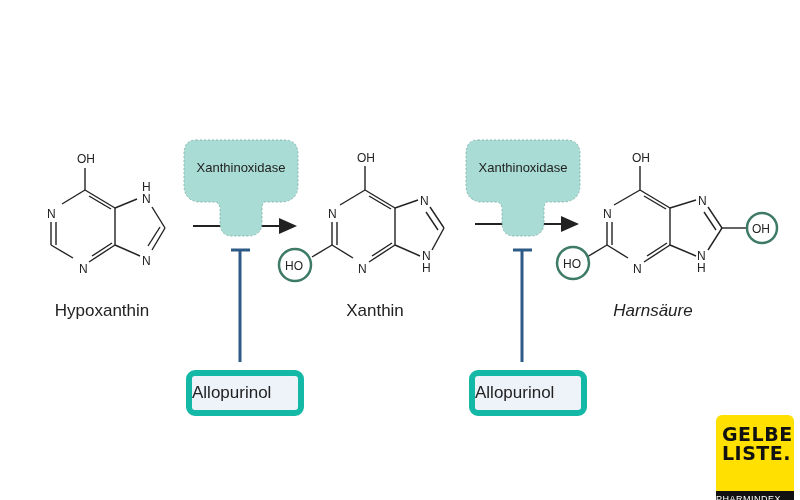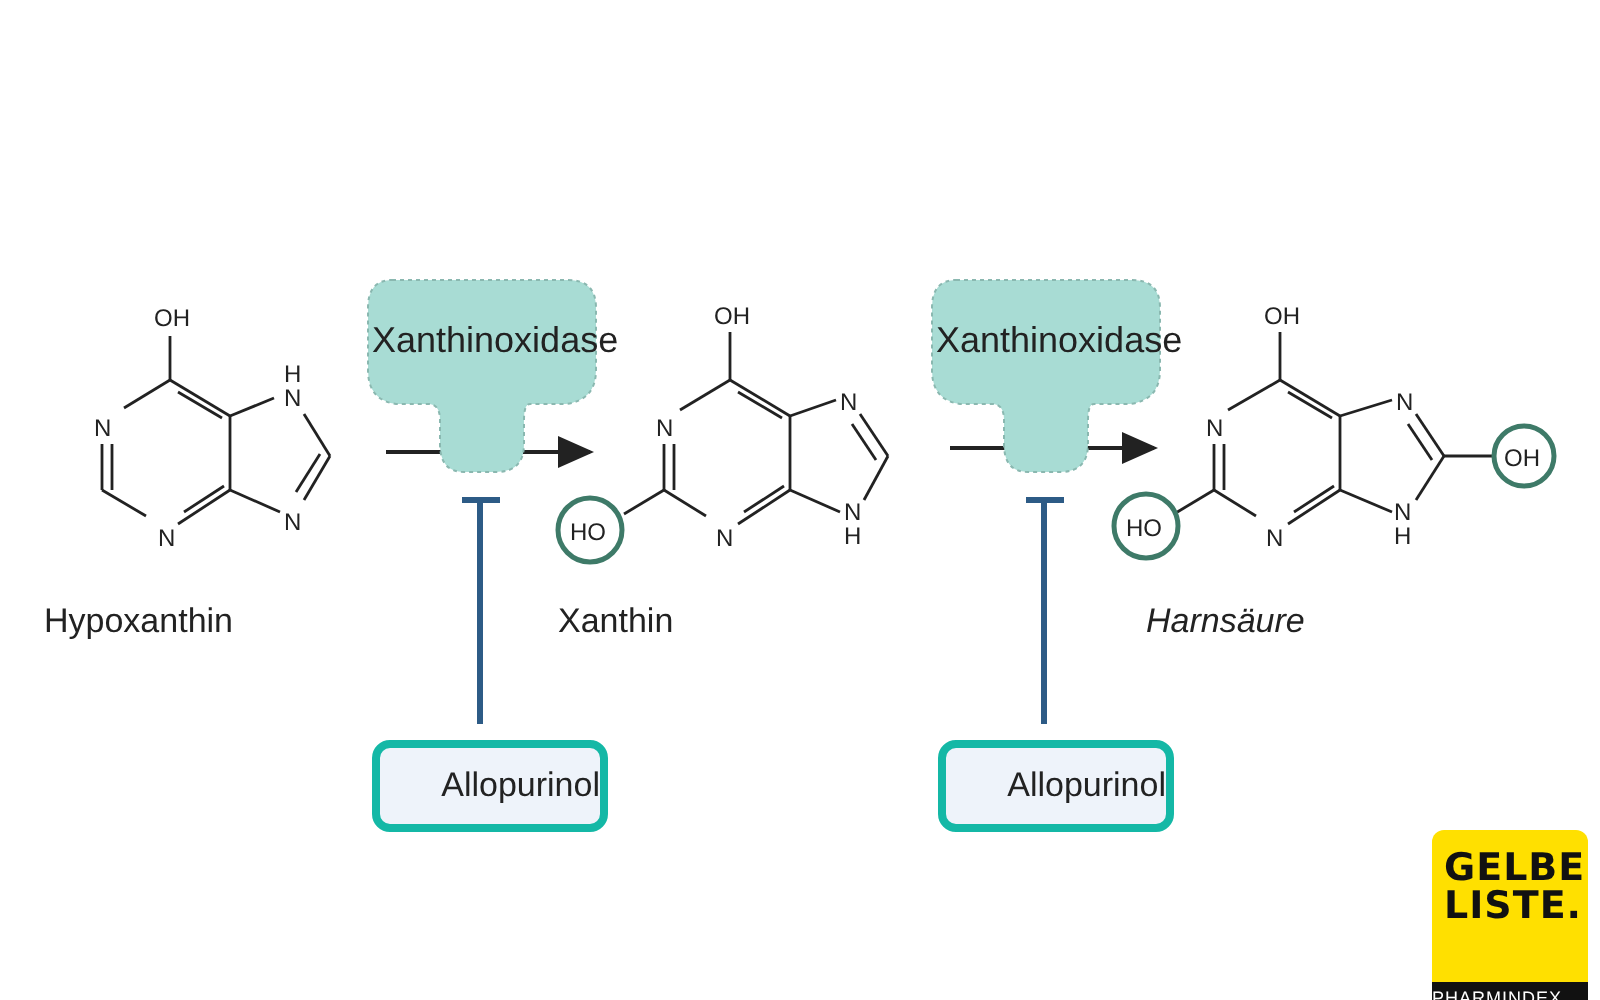--- a/index.html
+++ b/index.html
@@ -1,20 +1,20 @@
 <!DOCTYPE html>
 <html><head>
 <meta charset="utf-8">
 <style>
   html,body{margin:0;padding:0;background:#ffffff;}
   body{width:800px;height:500px;position:relative;overflow:hidden;font-family:"Liberation Sans",sans-serif;}
   svg.main{position:absolute;left:0;top:0;}
-  .label{position:absolute;font-size:17px;color:#222;width:160px;}
-  .inhib-box{position:absolute;width:118px;height:46px;border:4px solid #14b8a6;border-radius:9px;background:#eef3fa;box-sizing:border-box;display:flex;align-items:center;justify-content:flex-end;font-size:17px;color:#222;}
-  .enzyme-label{position:absolute;width:110px;text-align:center;font-size:18px;color:#222;}
+  .label{position:absolute;font-size:17px;color:#222;text-align:center;width:160px;}
+  .inhib-box{position:absolute;width:118px;height:46px;border:6px solid #14b8a6;border-radius:9px;background:#eef3fa;box-sizing:border-box;display:flex;align-items:center;justify-content:flex-start;font-size:17px;color:#222;}
+  .enzyme-label{position:absolute;width:110px;text-align:center;font-size:13px;color:#222;}
   .logo{position:absolute;left:716px;top:415px;width:78px;height:93px;border-radius:6px;overflow:hidden;background:#ffe000;}
   .logo .l1,.logo .l2{font-family:"DejaVu Sans",sans-serif;font-weight:bold;color:#111;font-size:19px;line-height:19px;padding-left:6px;letter-spacing:0.5px;}
   .logo .l1{margin-top:10px;}
   .logo .bar{position:absolute;left:0;bottom:0;width:100%;height:17px;background:#111;color:#fff;font-size:9px;line-height:17px;letter-spacing:0.5px;}
 </style>
 </head>
 <body>
 
 <svg class="main" width="800" height="500" viewBox="0 0 800 500">
   <defs>
@@ -125,21 +125,21 @@
   <g stroke="#2d5b86" stroke-width="3">
     <line x1="522" y1="250" x2="522" y2="362"></line>
     <line x1="513" y1="250" x2="532" y2="250"></line>
   </g>
 </svg>
 
 <div class="enzyme-label" style="left:186px;top:160px;">Xanthinoxidase</div>
 <div class="enzyme-label" style="left:468px;top:160px;">Xanthinoxidase</div>
 
 <div class="label" style="left:22px;top:301px;">Hypoxanthin</div>
-<div class="label" style="left:279px;top:301px;">Xanthin</div>
+<div class="label" style="left:295px;top:301px;">Xanthin</div>
 <div class="label" style="left:573px;top:301px;font-style:italic;">Harnsäure</div>
 
 <div class="inhib-box" style="left:186px;top:370px;">
   <span>Allopurinol</span>
 </div>
 <div class="inhib-box" style="left:469px;top:370px;">
   <span>Allopurinol</span>
 </div>
 
 <div class="logo">

